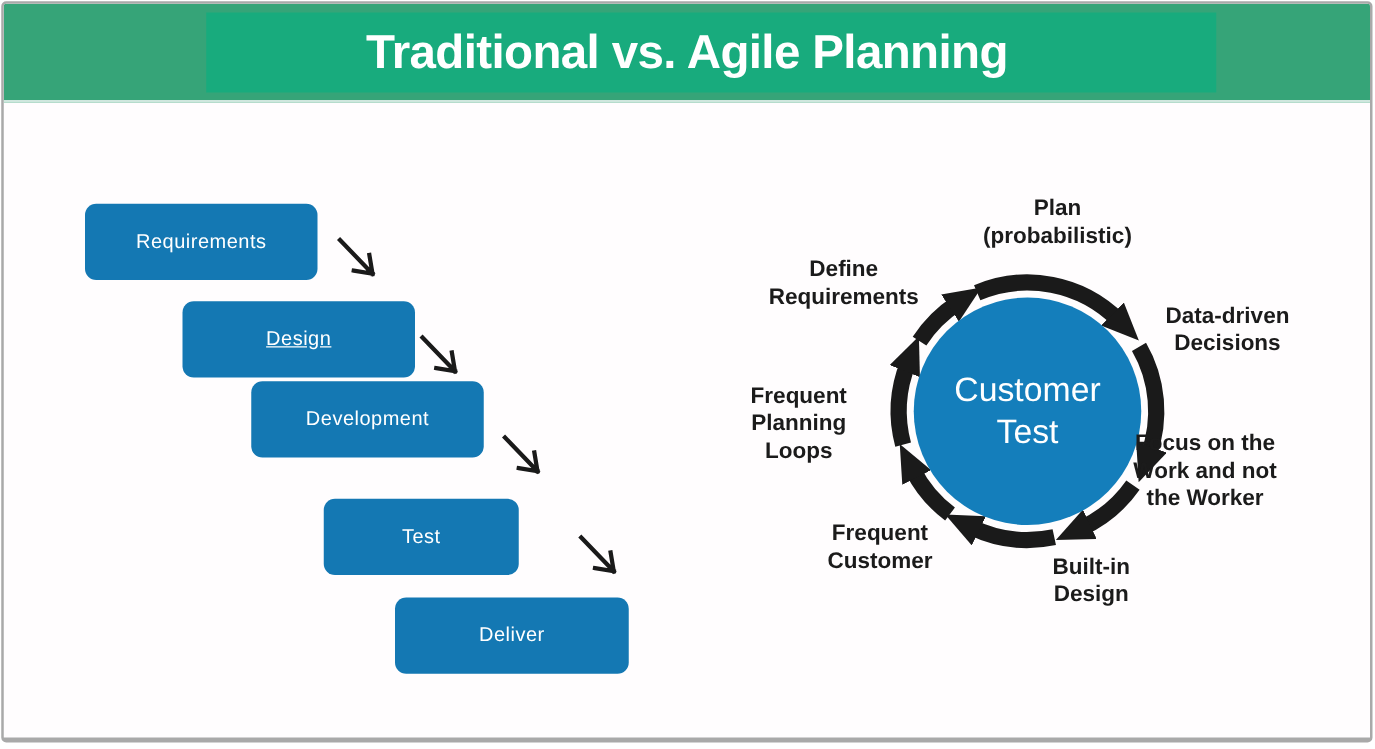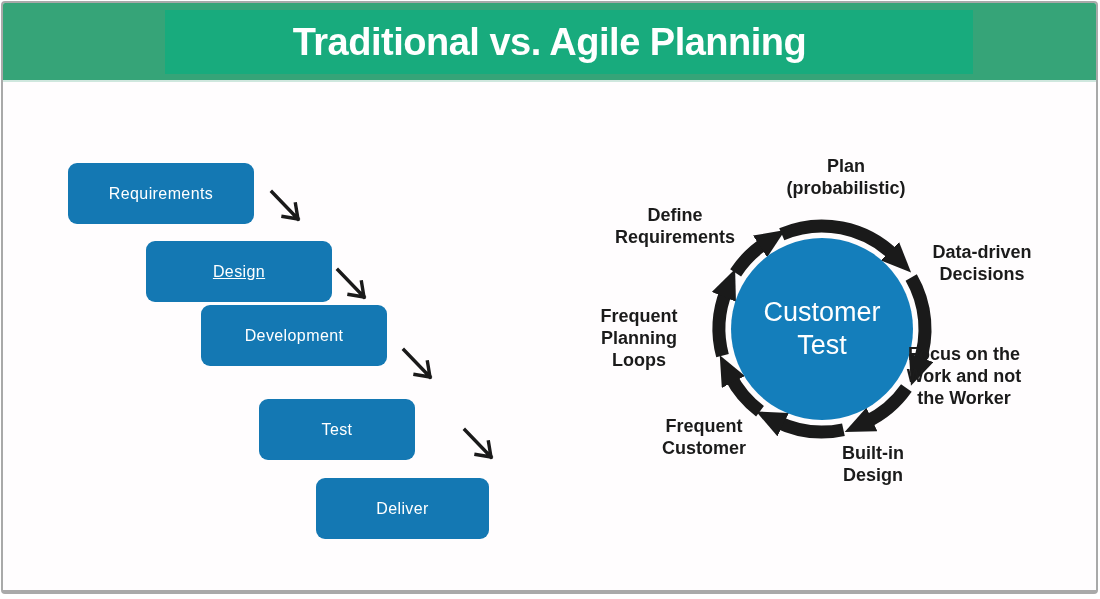--- a/index.html
+++ b/index.html
@@ -63,21 +63,21 @@
     </div>
     <div class="wf-box" style="left:143px; top:238px;text-decoration:underline;">
       <span>Design</span>
     </div>
     <div class="wf-box" style="left:198px; top:302px;">
       <span>Development</span>
     </div>
     <div class="wf-box" style="left:256px; top:396px; width:156px;">
       <span>Test</span>
     </div>
-    <div class="wf-box" style="left:313px; top:475px; width:173px;">
+    <div class="wf-box" style="left:313px; top:475px; width:187px;">
       <span>Deliver</span>
     </div>
 
     <svg class="wf-arrow" style="left:262px; top:183px;" viewBox="0 0 44 46">
       <path d="M7,6 L33,33 M33,33 L18,30.5 M33,33 L30.5,18" stroke="#1a1a1a" stroke-width="3.4" fill="none" stroke-linecap="square"></path>
     </svg>
     <svg class="wf-arrow" style="left:328px; top:261px;" viewBox="0 0 44 46">
       <path d="M7,6 L33,33 M33,33 L18,30.5 M33,33 L30.5,18" stroke="#1a1a1a" stroke-width="3.4" fill="none" stroke-linecap="square"></path>
     </svg>
     <svg class="wf-arrow" style="left:394px; top:341px;" viewBox="0 0 44 46">

